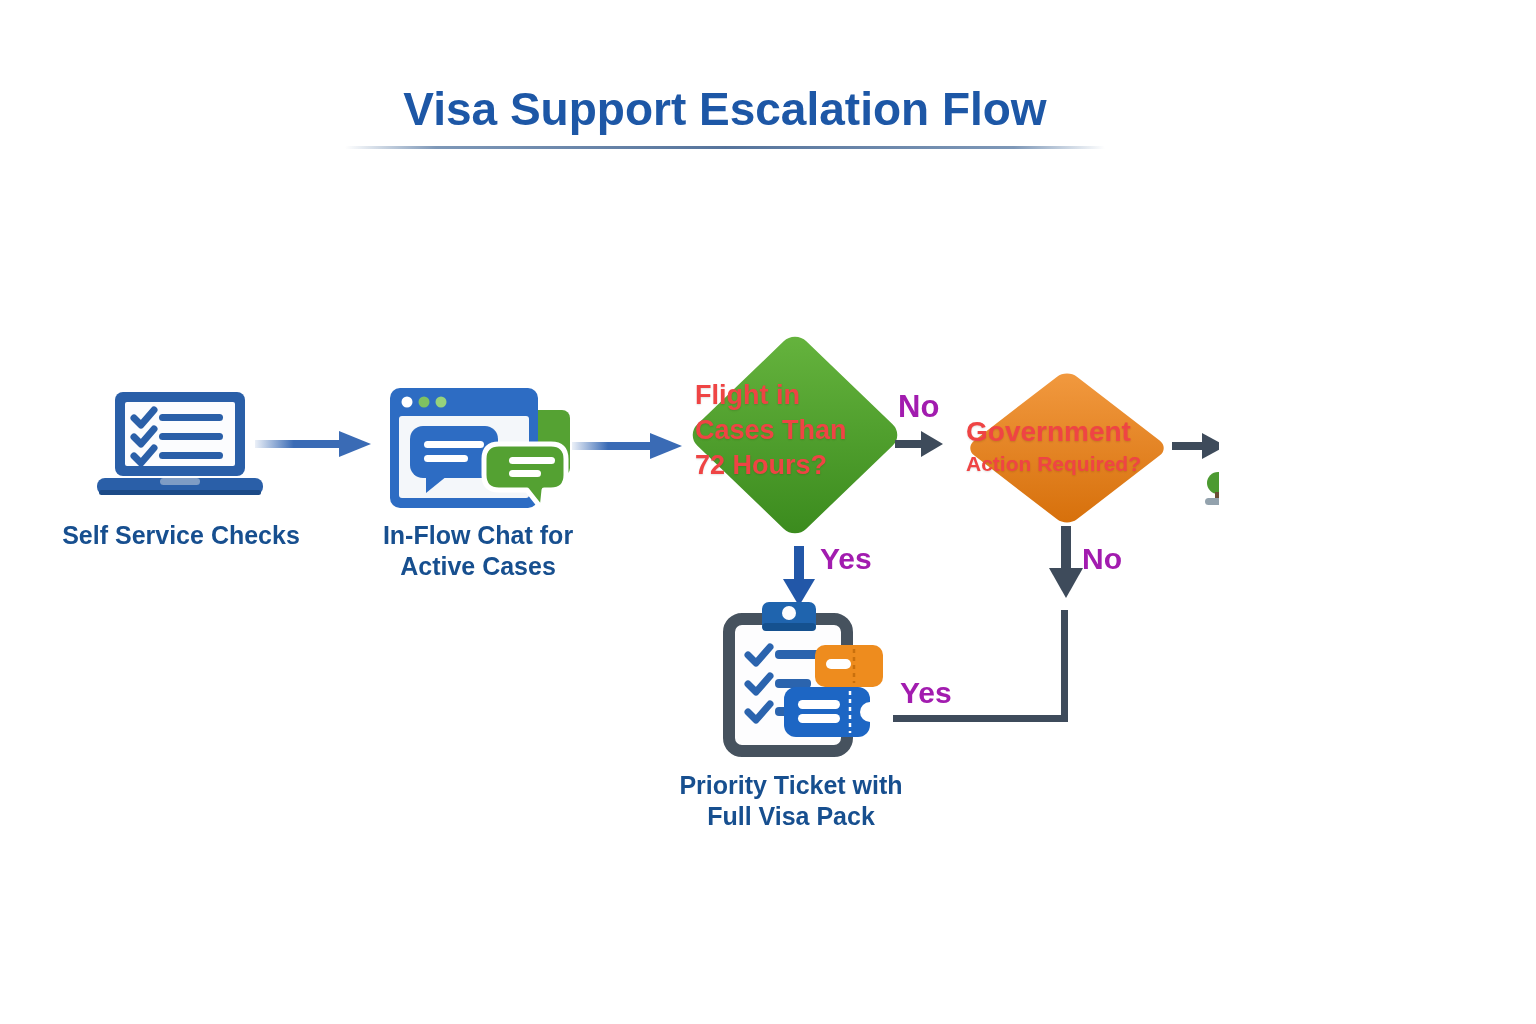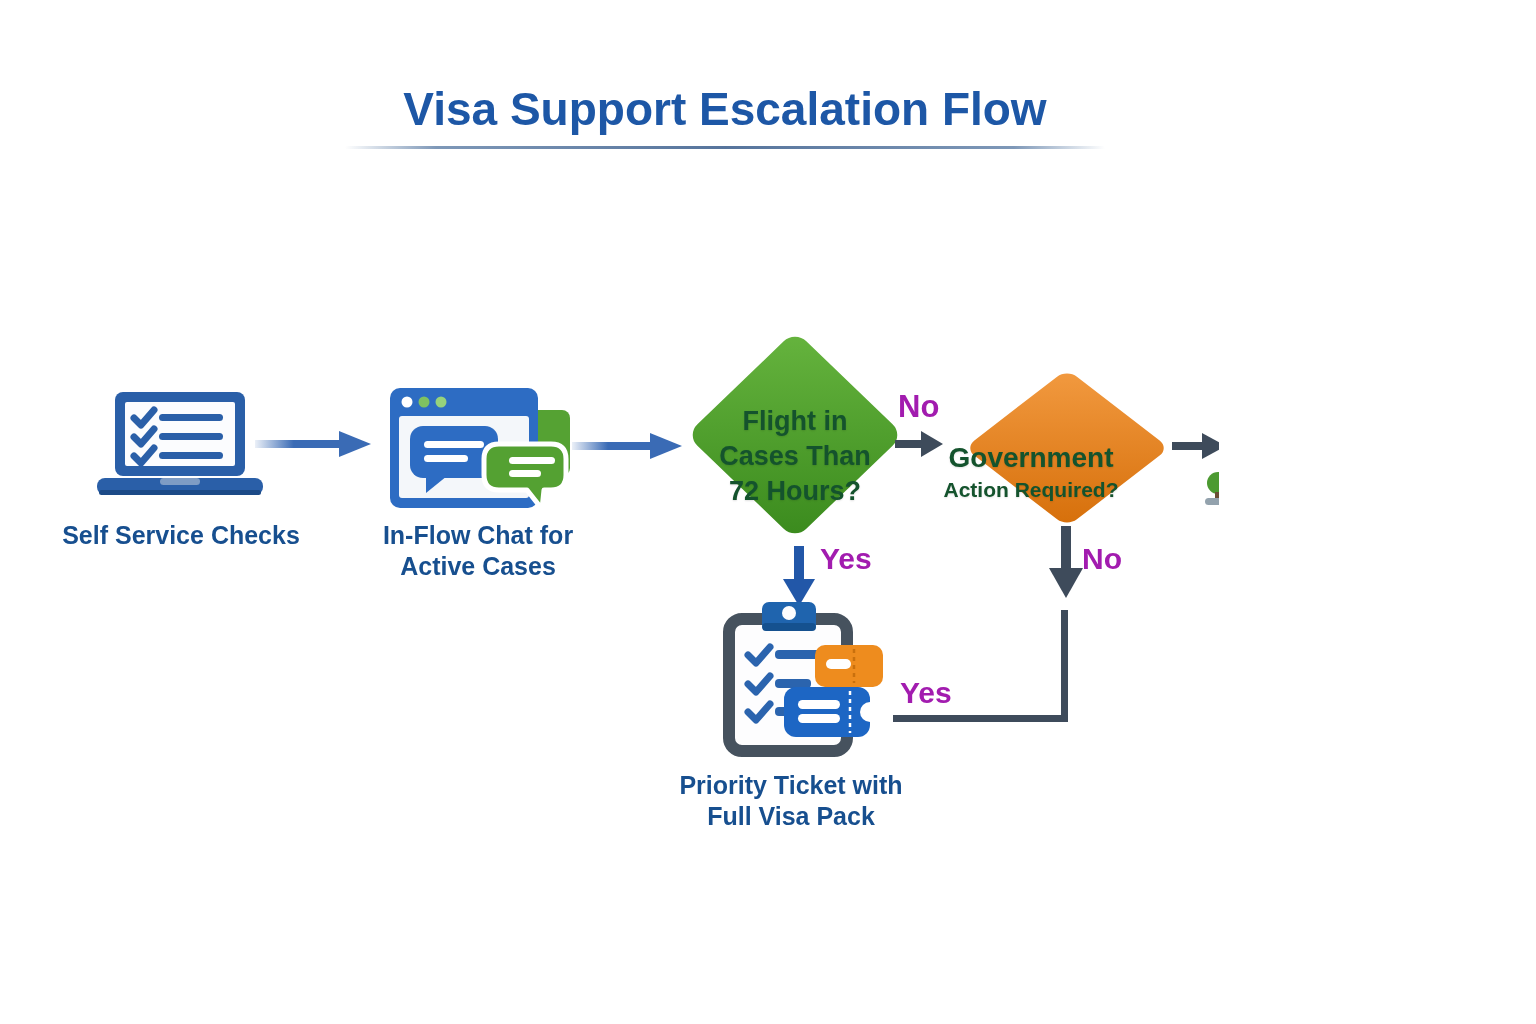--- a/index.html
+++ b/index.html
@@ -17,23 +17,22 @@
     background:linear-gradient(90deg,rgba(110,140,175,0),#7e98b8 12%,#56749c 50%,#7e98b8 88%,rgba(110,140,175,0));
   }
   .node-label{
     position:absolute;color:#174f8f;font-weight:bold;font-size:25px;
     line-height:31px;text-align:center;
   }
   .edge-label{
     position:absolute;color:#a21caf;font-weight:bold;font-size:30px;line-height:30px;
   }
   .diamond-text{
-    position:absolute;color:#14532d;font-weight:bold;text-align:center;
+    position:absolute;color:#ef4444;font-weight:bold;
     text-shadow:0 1px 2px rgba(0,0,0,0.12);
-    margin-top:26px;
   }
   .diamond-text .big{display:block;font-size:27px;line-height:35px;}
   .diamond-text .small{display:block;font-size:21px;line-height:30px;}
   .connector{position:absolute;background:#3e4b5b;}
   .plane{
     position:absolute;left:1316px;top:376px;font-size:54px;color:#a7bbd6;
     transform:rotate(-14deg);font-family:"DejaVu Sans",sans-serif;
   }
   svg{display:block;}
 </style>
@@ -131,21 +130,21 @@
     <defs>
       <linearGradient id="gOrange" x1="0" y1="0" x2="1" y2="1">
         <stop offset="0" stop-color="#f29a40"></stop>
         <stop offset="1" stop-color="#d66f0a"></stop>
       </linearGradient>
     </defs>
     <g transform="translate(110,88) scale(1,0.77) rotate(45)">
       <rect x="-72.5" y="-72.5" width="145" height="145" rx="14" fill="url(#gOrange)"></rect>
     </g>
   </svg>
-  <div class="diamond-text" style="left:921px;top:414px;width:220px;">
+  <div class="diamond-text" style="left:966px;top:414px;width:220px;">
     <span class="big" style="font-size:28px;">Government</span>
     <span class="small">Action Required?</span>
   </div>
 
   <svg class="abs" style="left:1172px;top:432px;" width="54" height="28" viewBox="0 0 54 28">
     <rect x="0" y="10" width="32" height="8" fill="#3e4b5b"></rect>
     <polygon points="30,1 30,27 54,14" fill="#3e4b5b"></polygon>
   </svg>
 
   <div class="plane">✈</div>

